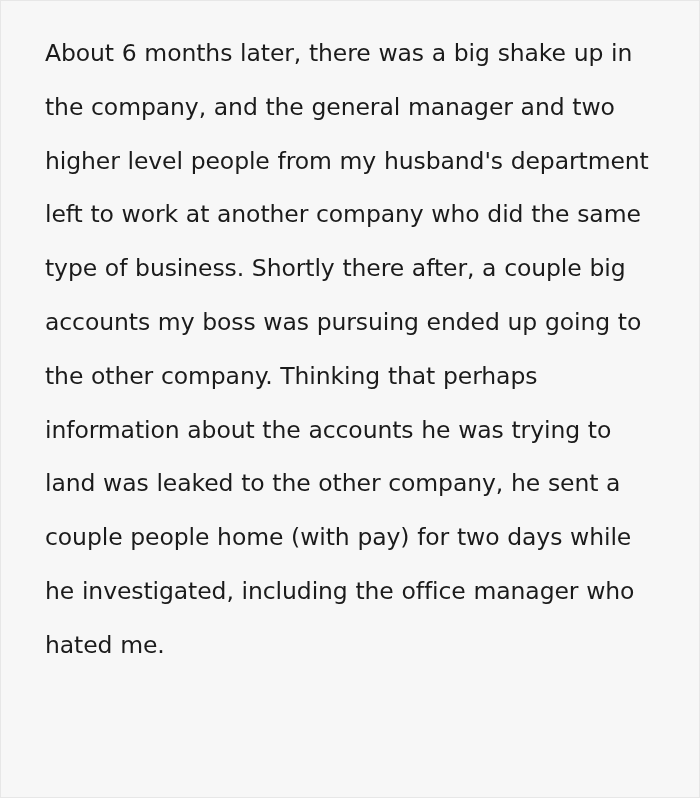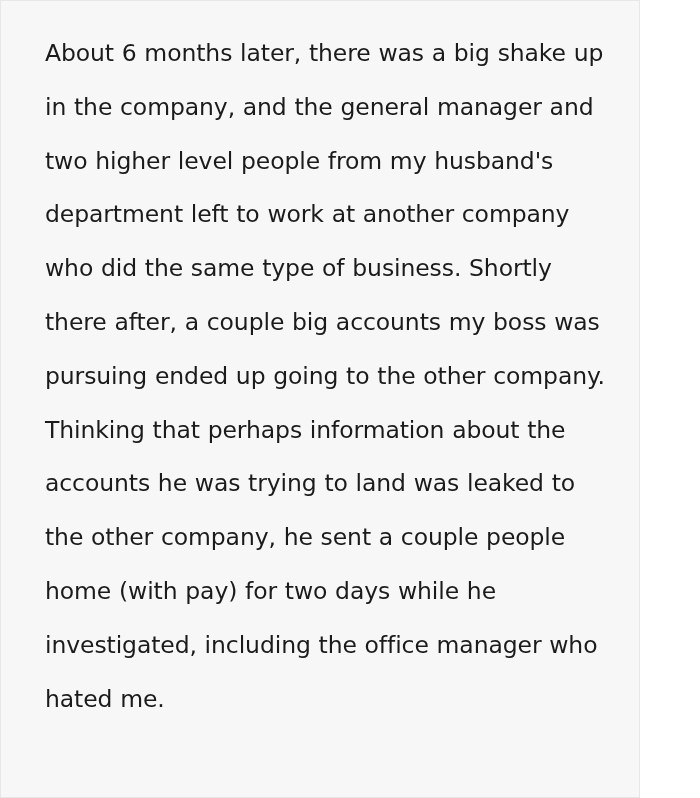--- a/index.html
+++ b/index.html
@@ -7,21 +7,21 @@
     padding: 0;
   }
   body {
     width: 700px;
     height: 798px;
     background: #ffffff;
     font-family: "DejaVu Sans", sans-serif;
   }
   .page {
     box-sizing: border-box;
-    width: 640px;
+    width: 700px;
     height: 798px;
     background: #f7f7f7;
     border: 1px solid #e7e7e7;
     padding: 26px 34px 26px 44px;
     display: block;
   }
   .story-text {
     margin: 0;
     color: #1b1b1b;
     font-size: 23.5px;

